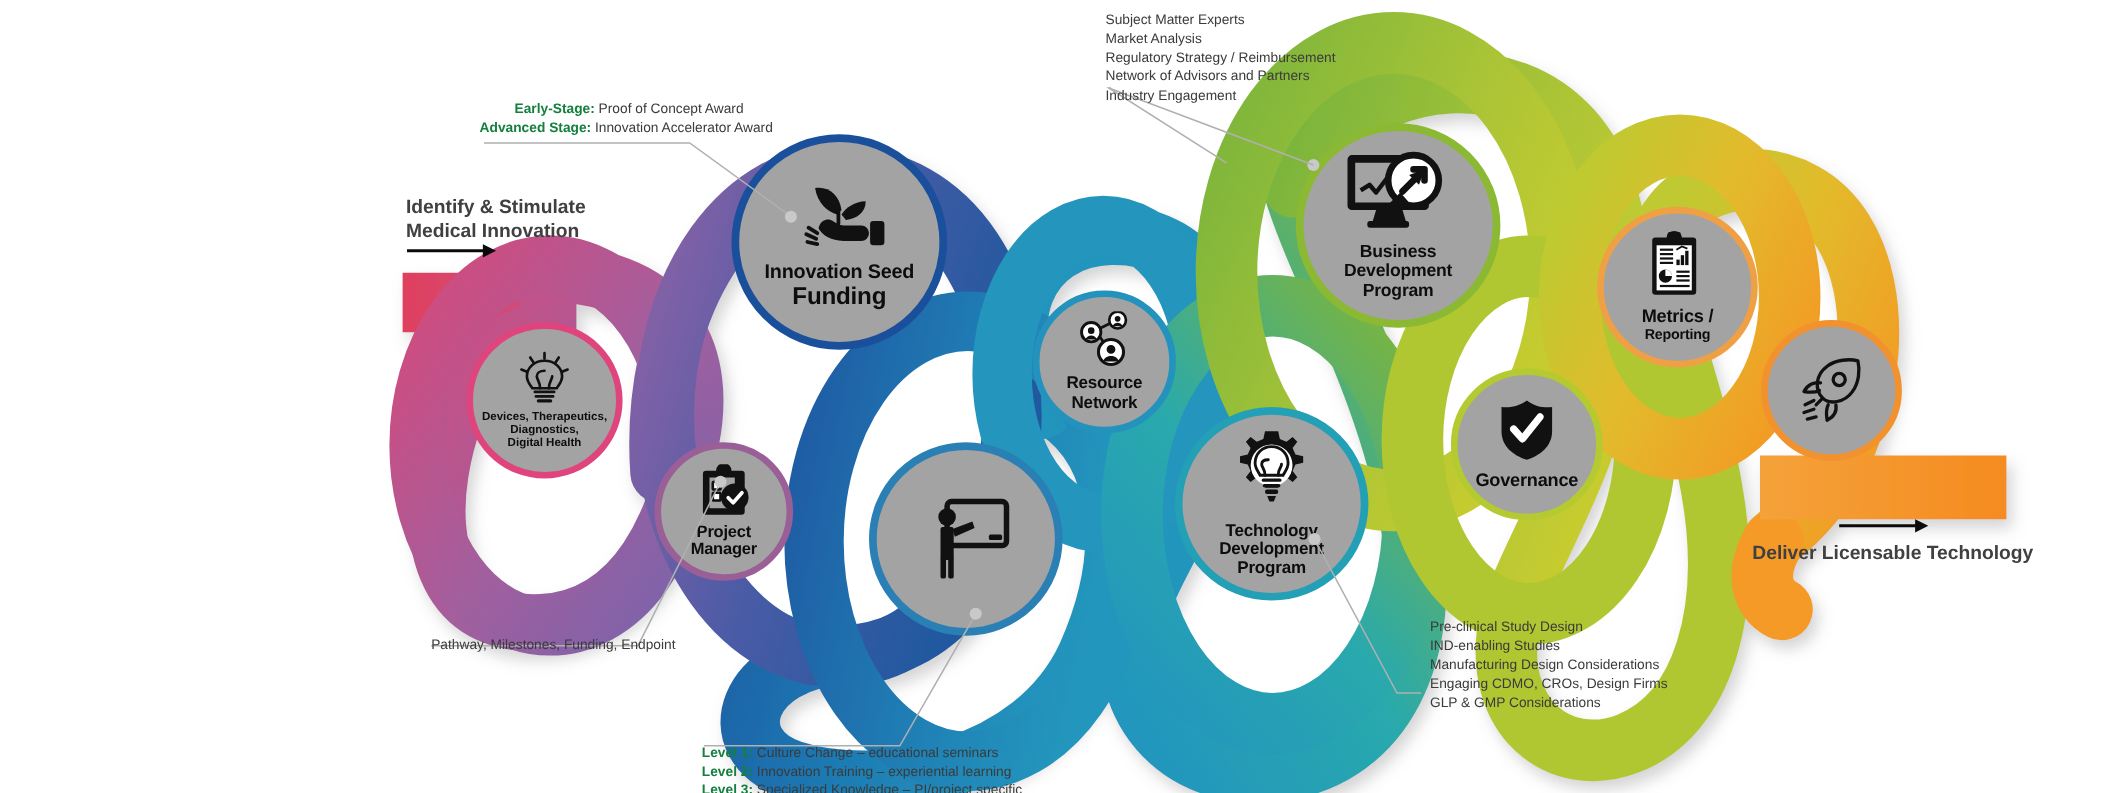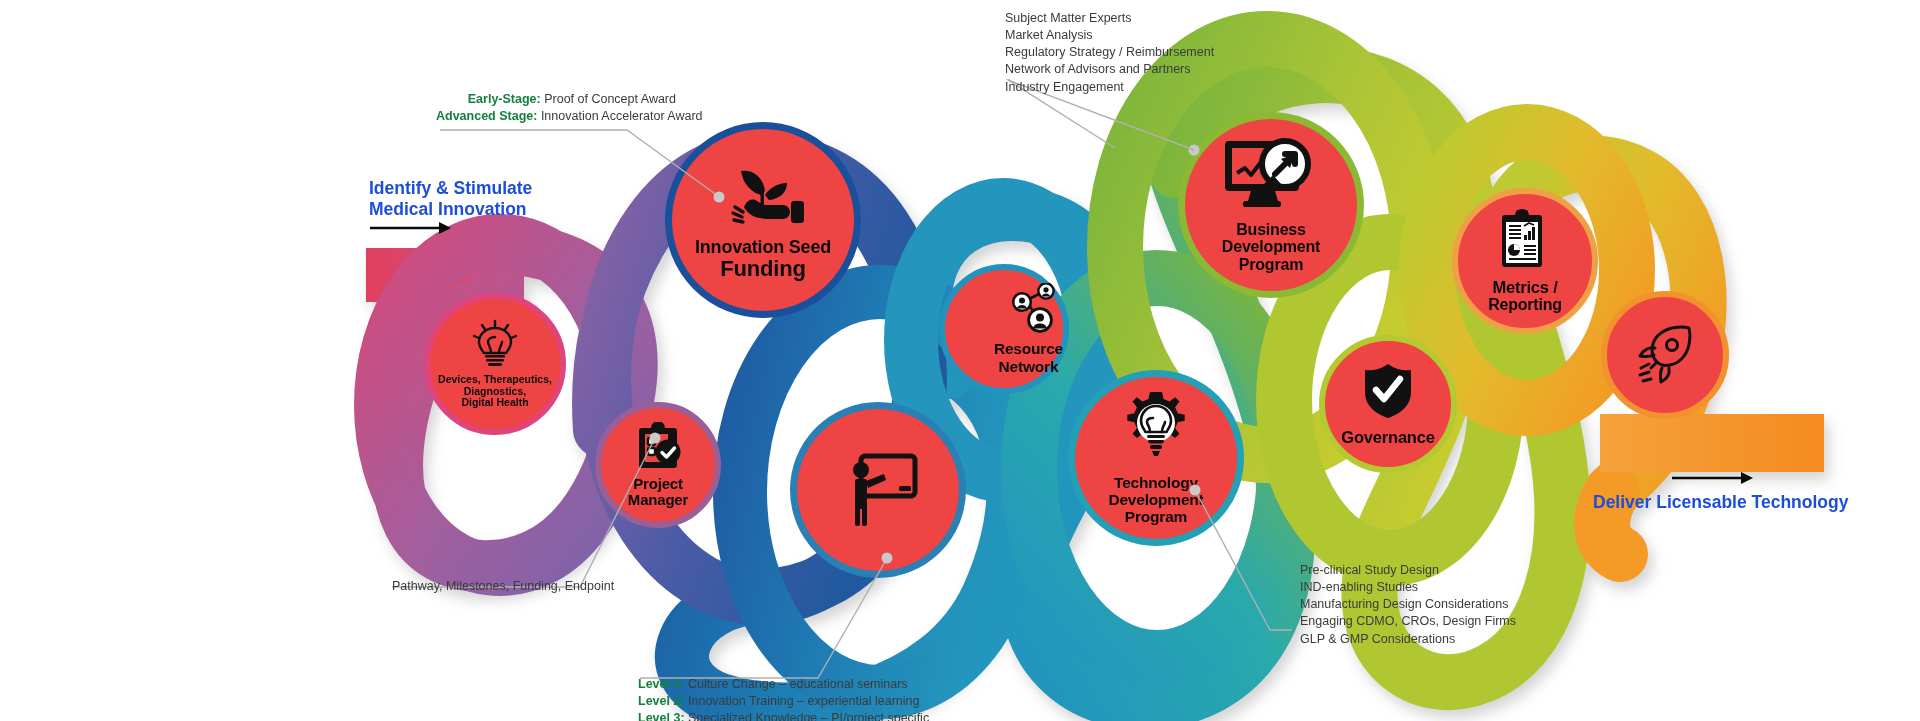--- a/index.html
+++ b/index.html
@@ -6,21 +6,21 @@
   html,body { width:1920px; height:721px; background:#ffffff; overflow:hidden; }
   body { font-family:"Liberation Sans", sans-serif; position:relative; }
 
   #stage { position:absolute; left:0; top:0; width:1920px; height:721px; }
   #ribbon { position:absolute; left:0; top:0; width:1920px; height:721px; }
 
   
   .node {
     position:absolute;
     border-radius:50%;
-    background:#ef4444;
+    background:#a3a3a3;
     display:flex; flex-direction:column;
     align-items:center; justify-content:center;
     text-align:center;
     z-index:20;
   }
   .node .ico { display:block; }
   .node .lbl {
     font-weight:bold; color:#0d0d0d; line-height:1.1;
     letter-spacing:-0.2px;
   }
@@ -29,21 +29,21 @@
   
   .callout { position:absolute; z-index:40; }
   .callout .line { font-size:12.5px; color:#3b3b3b; line-height:1.37; white-space:nowrap; }
   .callout .line b { color:#15803d; font-weight:bold; }
 
   
   #leaders { position:absolute; left:0; top:0; width:1920px; height:721px; z-index:35; pointer-events:none; }
 
   
   .endlabel { position:absolute; z-index:45; }
-  .endlabel .t { font-size:17.5px; font-weight:bold; color:#1d4ed8; line-height:1.18; white-space:nowrap; }
+  .endlabel .t { font-size:17.5px; font-weight:bold; color:#404040; line-height:1.18; white-space:nowrap; }
   .arrow { position:absolute; z-index:45; }
 </style>
 </head>
 <body>
 
 <div id="stage">
 
   <svg id="ribbon" viewBox="0 0 1920 721">
     <defs>
       <linearGradient id="gStart" x1="0" y1="0" x2="1" y2="0">
@@ -254,21 +254,21 @@
       <g fill="#111">
         <circle cx="24" cy="18" r="8"></circle>
         <rect x="18" y="27" width="12" height="30" rx="2"></rect>
         <rect x="18" y="54" width="5" height="20" rx="2"></rect>
         <rect x="25" y="54" width="5" height="20" rx="2"></rect>
         <path d="M29 29 L47 22 L49 28 L31 36 Z"></path>
       </g>
     </svg>
   </div>
 
-  <div class="node" style="left:939px; top:264px; width:130px; height:130px; border:6px solid #2393bd;align-items:flex-end;">
+  <div class="node" style="left:939px; top:264px; width:130px; height:130px; border:6px solid #2393bd;">
     <svg class="ico" width="58" height="52" viewBox="0 0 58 52">
       <g stroke="#111" stroke-width="2.6" fill="none">
         <path d="M22 17 L38 9"></path>
         <path d="M24 22 L31 32"></path>
       </g>
       <g>
         <circle cx="41" cy="8" r="7.6" fill="#fff" stroke="#111" stroke-width="2.4"></circle>
         <path d="M41 4.2 a2.6 2.6 0 1 1 0 5.2 a2.6 2.6 0 1 1 0 -5.2 M36.6 13.6 c0.9-2.4 2.5-3.2 4.4-3.2 s3.5 0.8 4.4 3.2z" fill="#111"></path>
         <circle cx="17" cy="19" r="8.8" fill="#fff" stroke="#111" stroke-width="2.6"></circle>
         <path d="M17 14.6 a3 3 0 1 1 0 6 a3 3 0 1 1 0 -6 M11.8 25.6 c1-2.8 3-3.7 5.2-3.7 s4.2 0.9 5.2 3.7z" fill="#111"></path>
@@ -357,21 +357,21 @@
         <circle cx="17" cy="41" r="6"></circle>
         <path d="M17 41 L17 35 A6 6 0 0 1 23 41 Z" fill="#fff"></path>
         <rect x="27" y="36" width="12" height="2"></rect>
           <rect x="27" y="40" width="12" height="2"></rect>
         <rect x="27" y="44" width="12" height="2"></rect>
         <rect x="12" y="49" width="27" height="2"></rect>
       </g>
     </svg>
     <div style="margin-top:7px;">
       <div class="lbl" style="font-size:16.5px;">Metrics /</div>
-      <div class="lbl" style="font-size:16px;">Reporting</div>
+      <div class="lbl" style="font-size:13px;">Reporting</div>
     </div>
   </div>
 
   <div class="node" style="left:1601px; top:291px; width:128px; height:128px; border:6px solid #f2922f;">
     <svg class="ico" width="64" height="62" viewBox="0 0 64 62">
       <g fill="none" stroke="#111" stroke-width="3" stroke-linecap="round" stroke-linejoin="round">
         <path d="M24 38 C16 30 18 16 28 9 C36 3 48 2 56 4 c2 8 1 20 -5 28 -7 10 -21 12 -27 6z"></path>
         <circle cx="39" cy="21" r="5.5"></circle>
         <path d="M22 24 C16 23 10 26 7 32 c6 1 10 1 14 -1"></path>
         <path d="M36 44 c1 6 -2 11 -8 14 -1-6 -1-10 1-14"></path>

